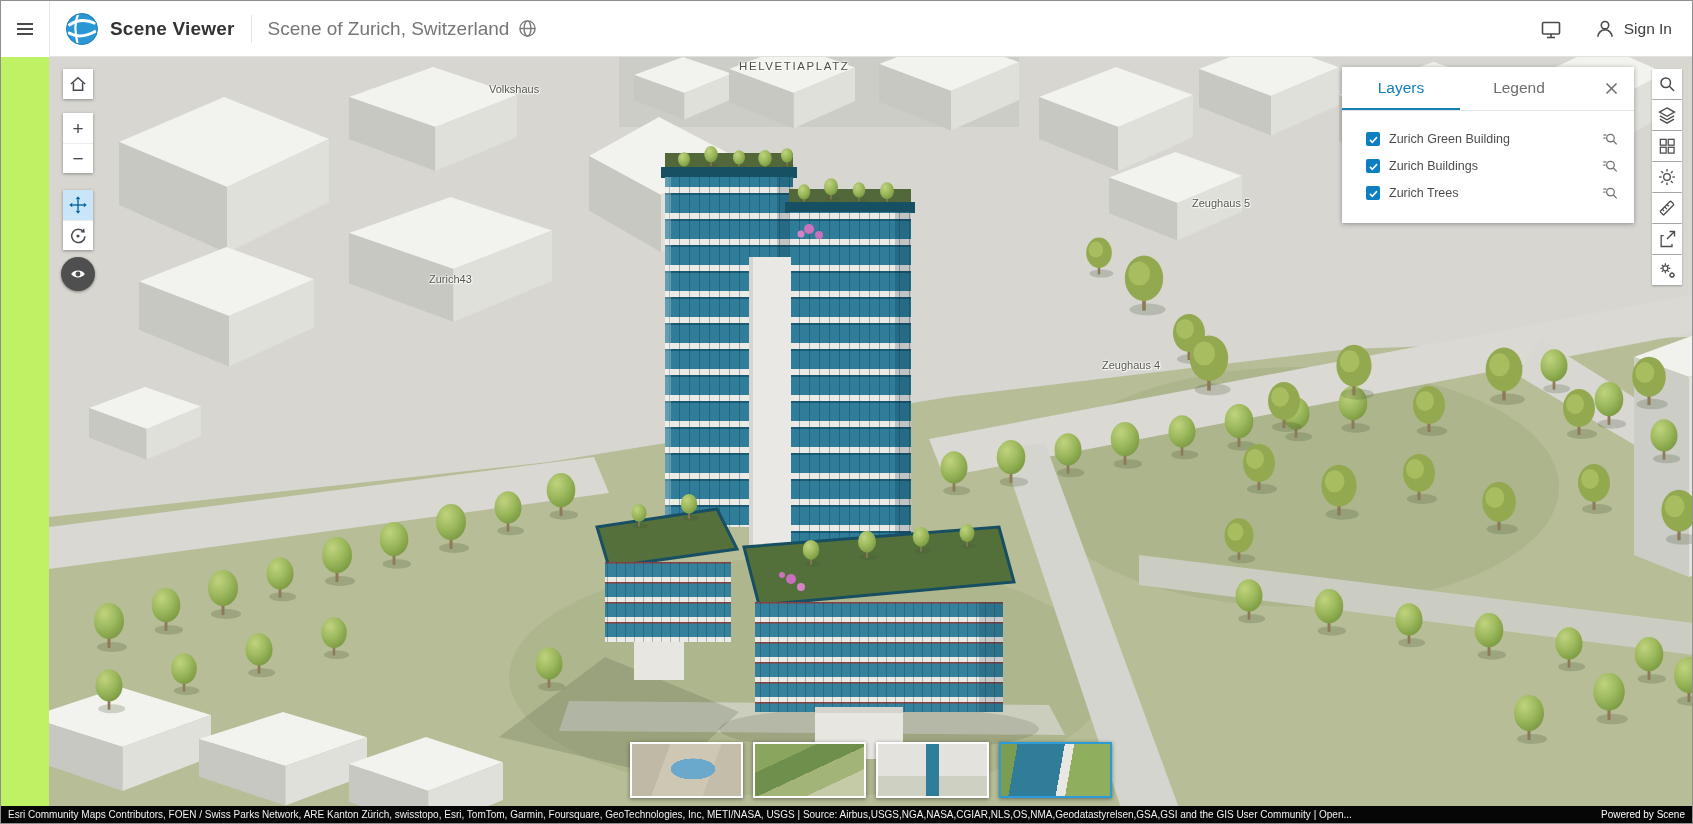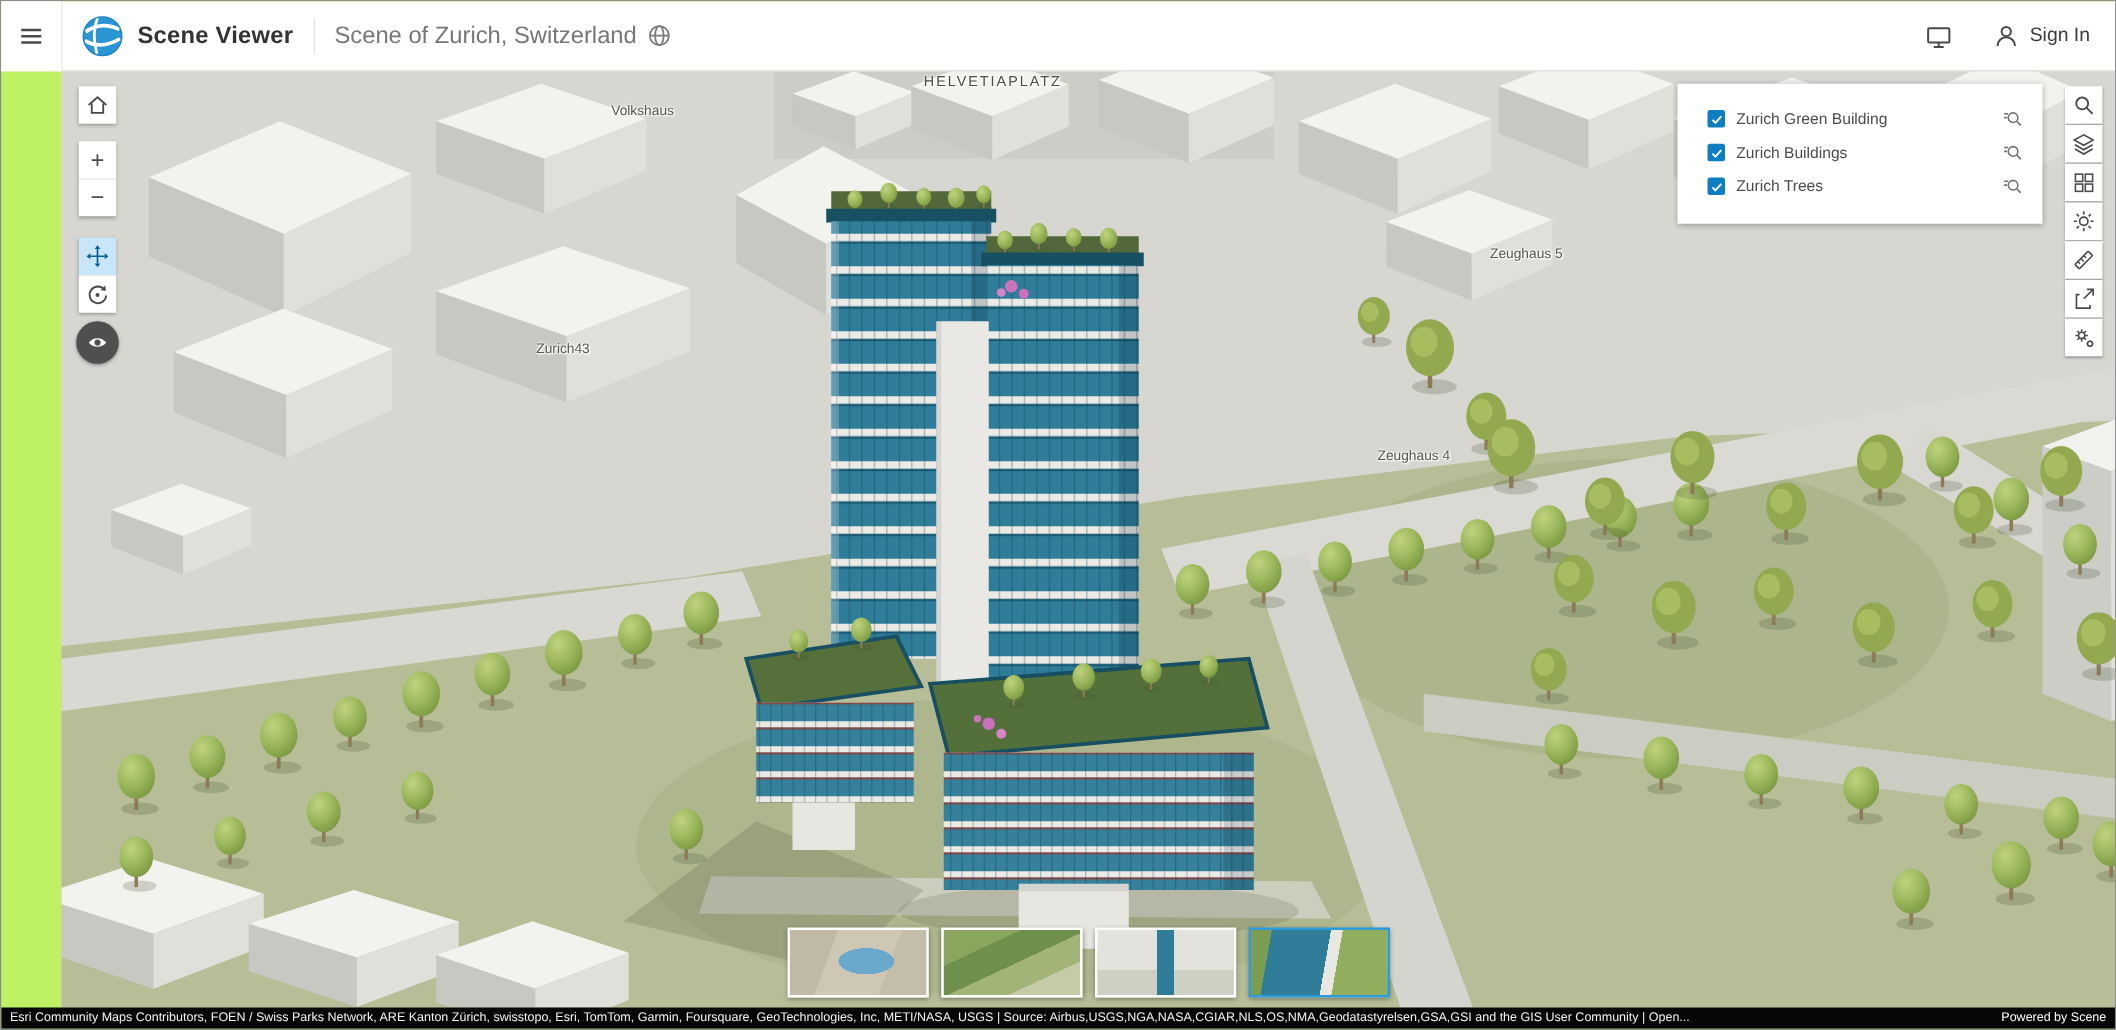--- a/index.html
+++ b/index.html
@@ -493,20 +493,34 @@
                 <line x1="18" y1="20.2" x2="18" y2="21.2"></line>
                 <line x1="14.8" y1="18" x2="15.8" y2="18"></line>
                 <line x1="20.2" y1="18" x2="21.2" y2="18"></line>
               </g>
             </svg>
         </span>
       </button>
     </div>
 
     <section class="panel">
+      <div class="panel-tabs">
+        <button class="tab active">Layers</button>
+        <button class="tab">Legend</button>
+        <button class="close-btn">
+          <span>
+            <svg width="15" height="15" viewBox="0 0 15 15">
+                <g stroke="#6e6e6e" stroke-width="1.6">
+                  <line x1="2.5" y1="2.5" x2="12.5" y2="12.5"></line>
+                  <line x1="12.5" y1="2.5" x2="2.5" y2="12.5"></line>
+                </g>
+              </svg>
+          </span>
+        </button>
+      </div>
       <div class="panel-body">
 
         <div class="layer-row">
           <span class="checkbox">
             <svg width="11" height="11" viewBox="0 0 14 14">
                 <path d="M2.5 7.5 l3 3 L11.5 4" stroke="#fff" stroke-width="2" fill="none"></path>
               </svg>
           </span>
           <span class="layer-label">Zurich Green Building</span>
           <button class="row-action">

